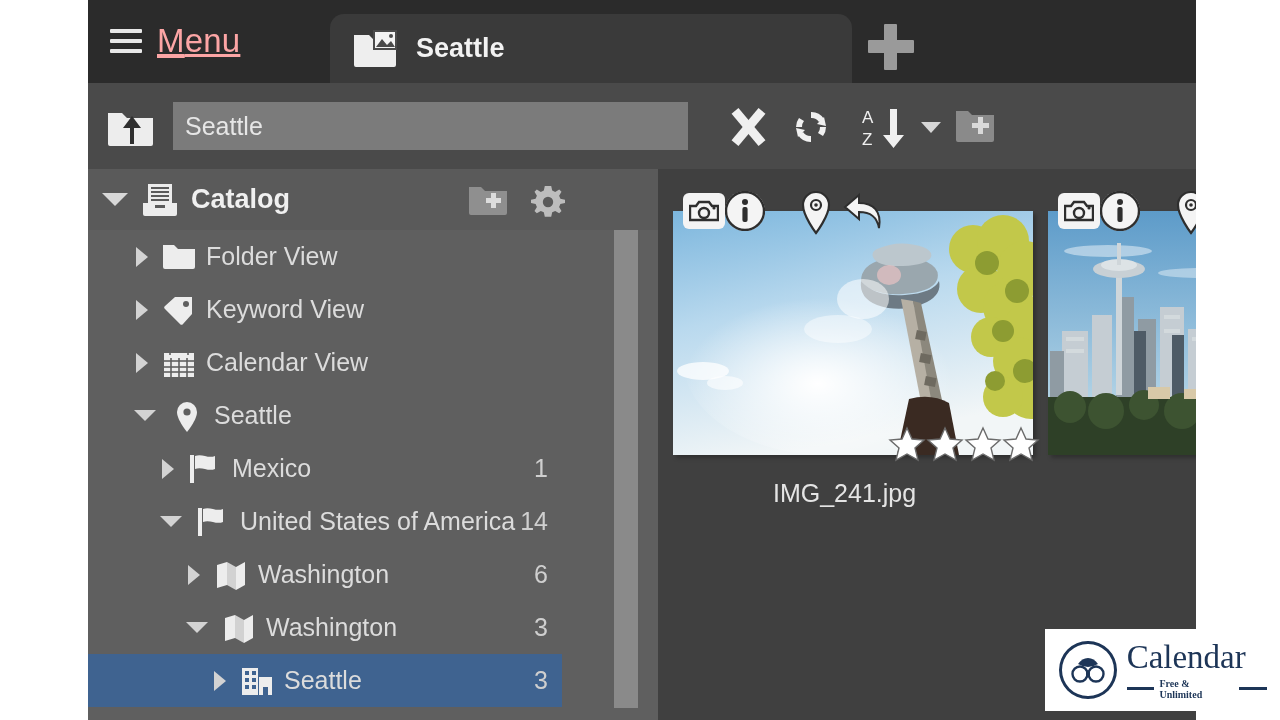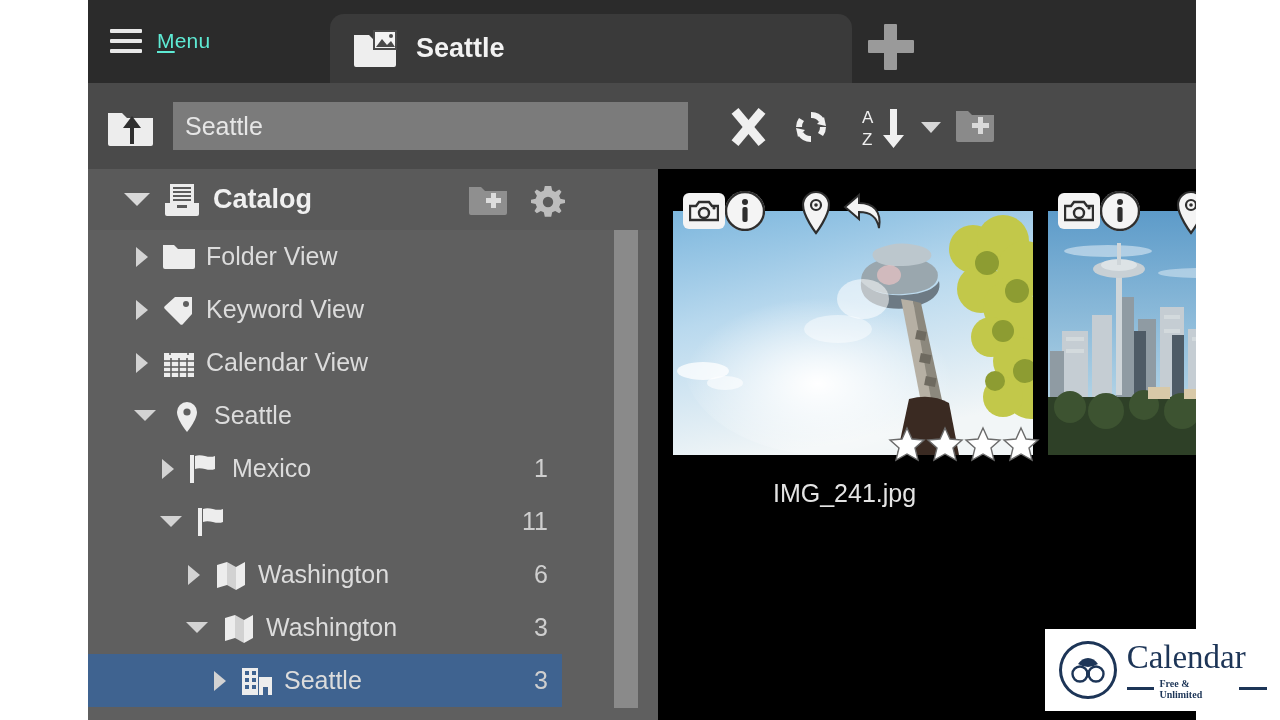--- a/index.html
+++ b/index.html
@@ -25,21 +25,21 @@
   }
   .menu-btn {
     position: absolute; left: 12px; top: 18px;
     display: flex; align-items: center; gap: 15px;
     height: 46px; padding: 0 10px;
     cursor: pointer;
   }
   .hamburger { width: 32px; height: 24px; display:flex; flex-direction:column; justify-content:space-between; }
   .hamburger i { display:block; height:4px; background:#e8e8e8; border-radius:1px; }
   .menu-label {
-    color:#5eead4; font-size: 21px; letter-spacing: .2px;
+    color:#fca5a5; font-size: 33px; letter-spacing: .2px; text-decoration: underline;
   }
   .menu-label u { text-decoration: underline; text-underline-offset: 3px; }
 
   .tab {
     position: absolute; left: 242px; top: 14px;
     width: 522px; height: 69px;
     background: #3a3a3a;
     border-radius: 14px 14px 0 0;
     display: flex; align-items: center;
     padding-left: 22px; gap: 18px;
@@ -88,21 +88,21 @@
 
   
   .sidebar {
     position: absolute; left: 0; top: 169px;
     width: 570px; height: 551px;
     background: #5f5f5f;
   }
   .cat-header {
     position: relative; height: 61px;
     background: #5a5a5a;
-    display: flex; align-items: center; padding-left: 36px;
+    display: flex; align-items: center; padding-left: 14px;
   }
   .cat-caret-dn {
     width:0;height:0; margin-right: 14px;
     border-left:13px solid transparent; border-right:13px solid transparent;
     border-top:13px solid #d8d8d8; cursor:pointer;
   }
   .cat-icon { width: 36px; height: 34px; margin-right: 13px; position: relative; }
   .cat-title { color:#f0f0f0; font-size: 27px; font-weight: bold; }
   .cat-actions { position:absolute; right: 92px; top: 15px; display:flex; gap: 22px; }
 
@@ -129,21 +129,21 @@
   .sb-scroll {
     position:absolute; left: 526px; top: 61px; width: 24px; height: 490px;
     background:#5f5f5f;
   }
   .sb-thumb { position:absolute; left: 526px; top: 61px; width:24px; height:478px; background:#8a8a8a; cursor:pointer; }
 
   
   .pane {
     position:absolute; left: 570px; top: 169px;
     width: 607px; height: 551px;
-    background: #000000;
+    background: #404040;
   }
   .cell { position:absolute; top: 14px; }
   .thumb-wrap { position:relative; }
   .thumb {
     position:absolute; left:0; top:28px;
     box-shadow: 3px 3px 4px rgba(0,0,0,.25);
     overflow:hidden;
   }
   .fname {
     position:absolute; color:#e4e4e4; font-size:25px; white-space:nowrap;
@@ -377,21 +377,22 @@
         <span style="width:72px"></span>
         <span class="arrow-d"></span>
         <span style="width:14px"></span>
         <span class="ticon">
           <svg width="34" height="30" viewBox="0 0 34 30">
             <rect x="2" y="1" width="4" height="28" fill="#ededed"></rect>
             <path d="M7 2 c7 -3 13 3 20 0 v13 c-7 3 -13 -3 -20 0 z" fill="#ededed"></path>
           </svg>
         </span>
         <span style="width:10px"></span>
-        <span class="cnt">11</span>
+        <span class="rlabel">United States of America</span>
+        <span class="cnt">14</span>
       </div>
 
       <div class="row">
         <span style="width:100px"></span>
         <span class="arrow-r"></span>
         <span style="width:14px"></span>
         <span class="ticon">
           <svg width="34" height="30" viewBox="0 0 34 30">
             <path d="M3 5 l10 -3 v23 l-10 3 z" fill="#ededed"></path>
             <path d="M13 2 l9 5 v23 l-9 -5 z" fill="#d2d2d2"></path>

